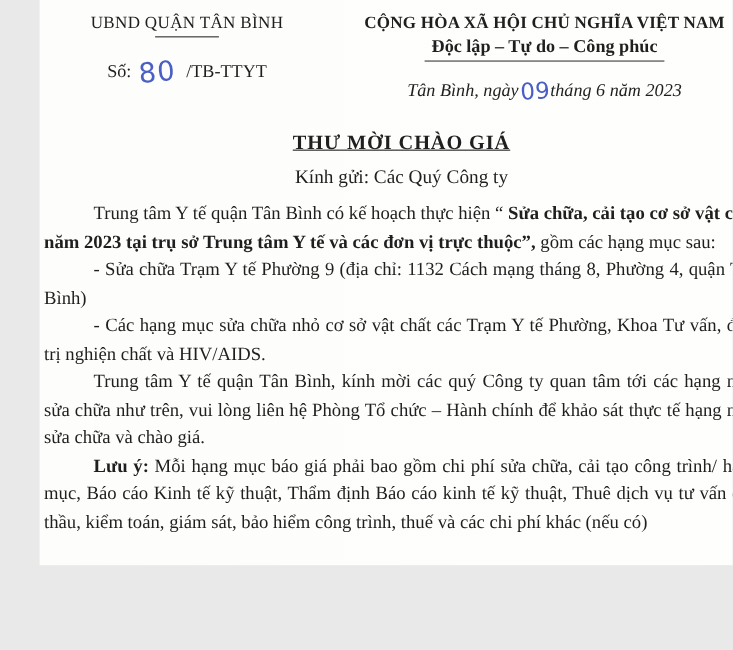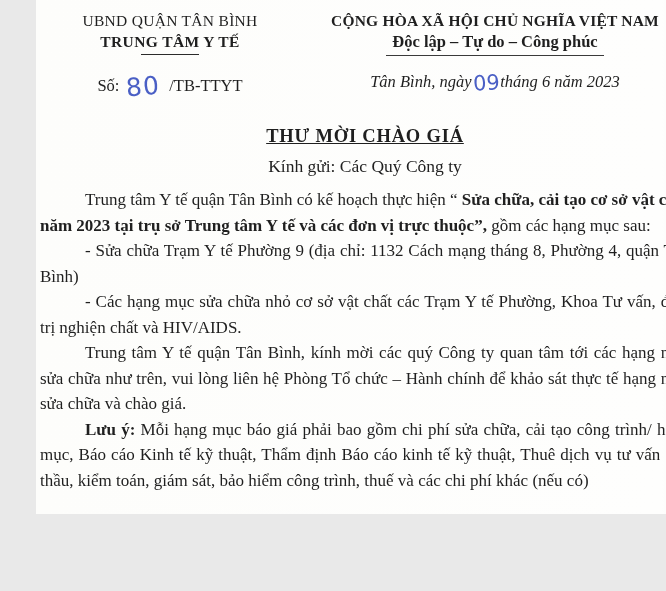--- a/index.html
+++ b/index.html
@@ -54,21 +54,20 @@
   .italic { font-style: italic; }
 </style>
 </head>
 <body>
 
 <div class="page">
 
   <div class="header">
     <div class="header-left">
       <div class="org-line1">UBND QUẬN TÂN BÌNH</div>
-      <div class="org-line2">TRUNG TÂM Y TẾ</div>
       <div class="org-underline"></div>
       <div class="doc-number"><span>Số:</span><span class="handwritten hw-number">80</span><span>/TB-TTYT</span></div>
     </div>
     <div class="header-right">
       <div class="motto1">CỘNG HÒA XÃ HỘI CHỦ NGHĨA VIỆT NAM</div>
       <div class="motto2-wrap"><span class="motto2">Độc lập – Tự do – Công phúc</span></div>
       <div class="date-line"><span>Tân Bình, ngày</span><span class="handwritten hw-day">09</span><span>tháng 6 năm 2023</span></div>
     </div>
   </div>
 

